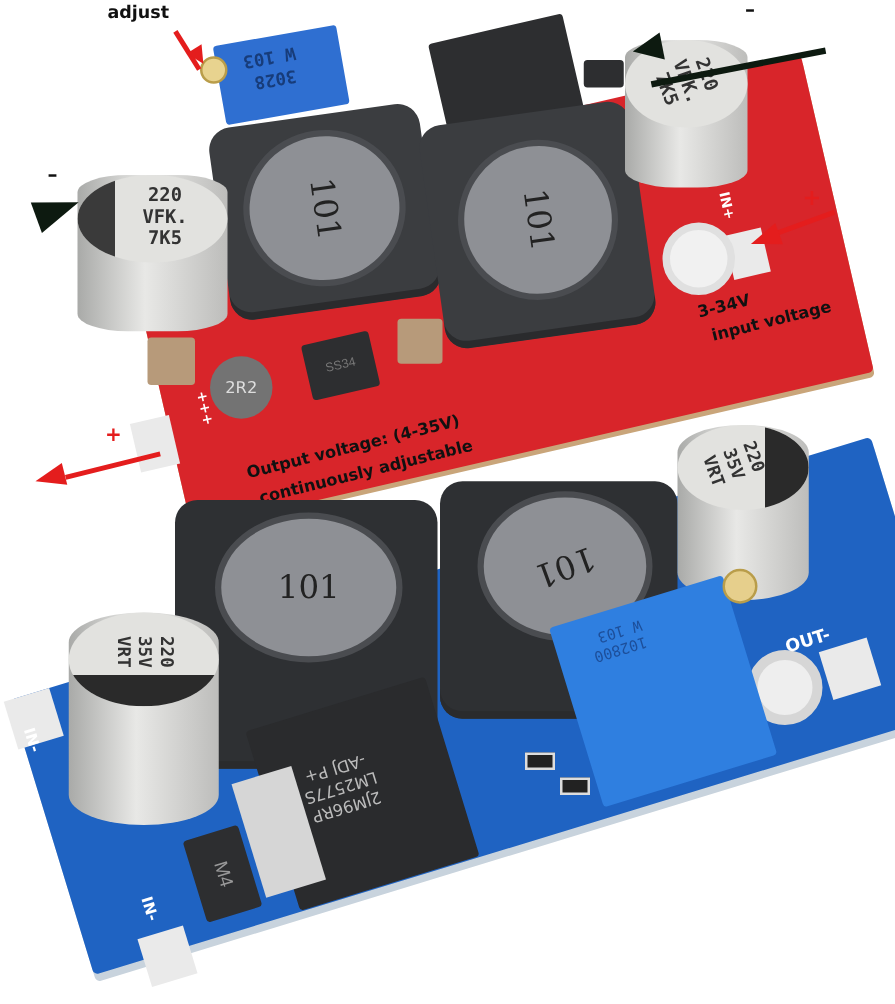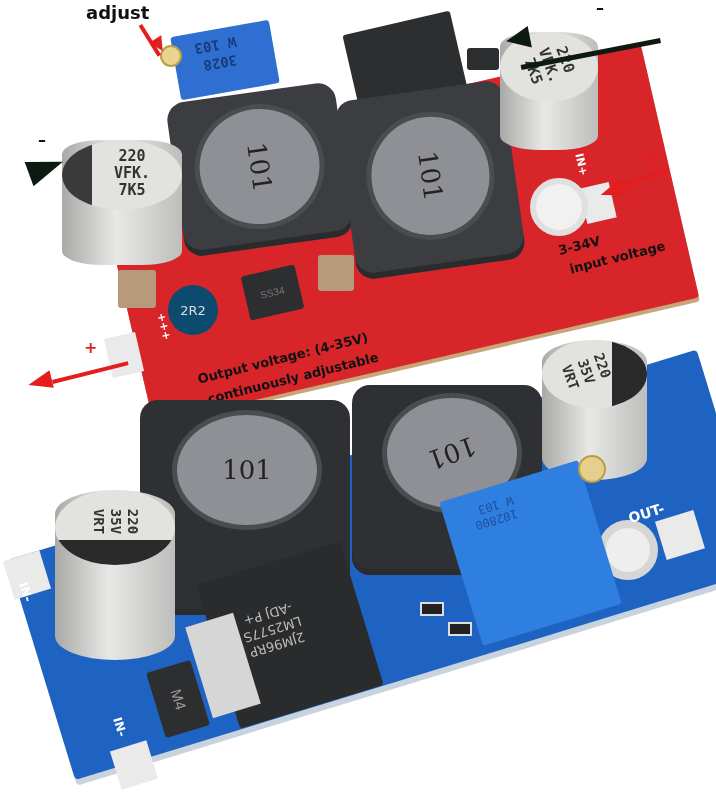--- a/index.html
+++ b/index.html
@@ -65,29 +65,29 @@
   <div class="cap-top" style="left:0;top:0;width:98px;height:70px;">
     <div class="cap-text" style="left:14px;top:8px;width:70px;transform:rotate(70deg);">
       <div>220</div>
       <div>VFK.</div>
       <div>7K5</div>
     </div>
   </div>
 </div>
 
 <div class="abs" style="left:118px;top:270px;width:38px;height:38px;background:#b79a7a;border-radius:3px;"></div>
-<div class="abs" style="left:168px;top:285px;width:50px;height:50px;border-radius:50%;background:#0c4a6e;display:flex;align-items:center;justify-content:center;">
+<div class="abs" style="left:168px;top:285px;width:50px;height:50px;border-radius:50%;background:#737373;display:flex;align-items:center;justify-content:center;">
   <span style="color:#ddd;font-size:13px;font-family:'DejaVu Sans',sans-serif;">2R2</span>
 </div>
 <div class="abs ic" style="left:245px;top:270px;width:55px;height:45px;transform:rotate(-13deg);display:flex;align-items:center;justify-content:center;">
   <span style="color:#777;font-size:10px;">SS34</span>
 </div>
 <div class="abs" style="left:318px;top:255px;width:36px;height:36px;background:#b79a7a;border-radius:3px;"></div>
 
-<div class="abs label" style="left:86px;top:2px;font-size:18px;">adjust</div>
+<div class="abs label" style="left:86px;top:2px;font-size:14px;">adjust</div>
 <div class="abs arrow-red" style="left:142px;top:24px;width:36px;transform:rotate(58deg);transform-origin:0 0;"></div>
 <div class="abs" style="left:152px;top:38px;width:0;height:0;border-left:7px solid transparent;border-right:7px solid transparent;border-top:14px solid #e41d1d;transform:rotate(-32deg);"></div>
 
 <div class="abs label" style="left:596px;top:-2px;font-size:16px;">–</div>
 <div class="abs arrow-black" style="left:520px;top:30px;width:142px;transform:rotate(-11deg);transform-origin:100% 0;left:518px;top:38px;"></div>
 <div class="abs" style="left:506px;top:28px;width:0;height:0;border-top:11px solid transparent;border-bottom:11px solid transparent;border-right:24px solid #0d1a10;transform:rotate(-11deg);"></div>
 
 <div class="abs label" style="left:38px;top:130px;font-size:16px;">–</div>
 <div class="abs" style="left:28px;top:155px;width:0;height:0;border-top:13px solid transparent;border-bottom:13px solid transparent;border-left:36px solid #0d1a10;transform:rotate(-20deg);"></div>
 

